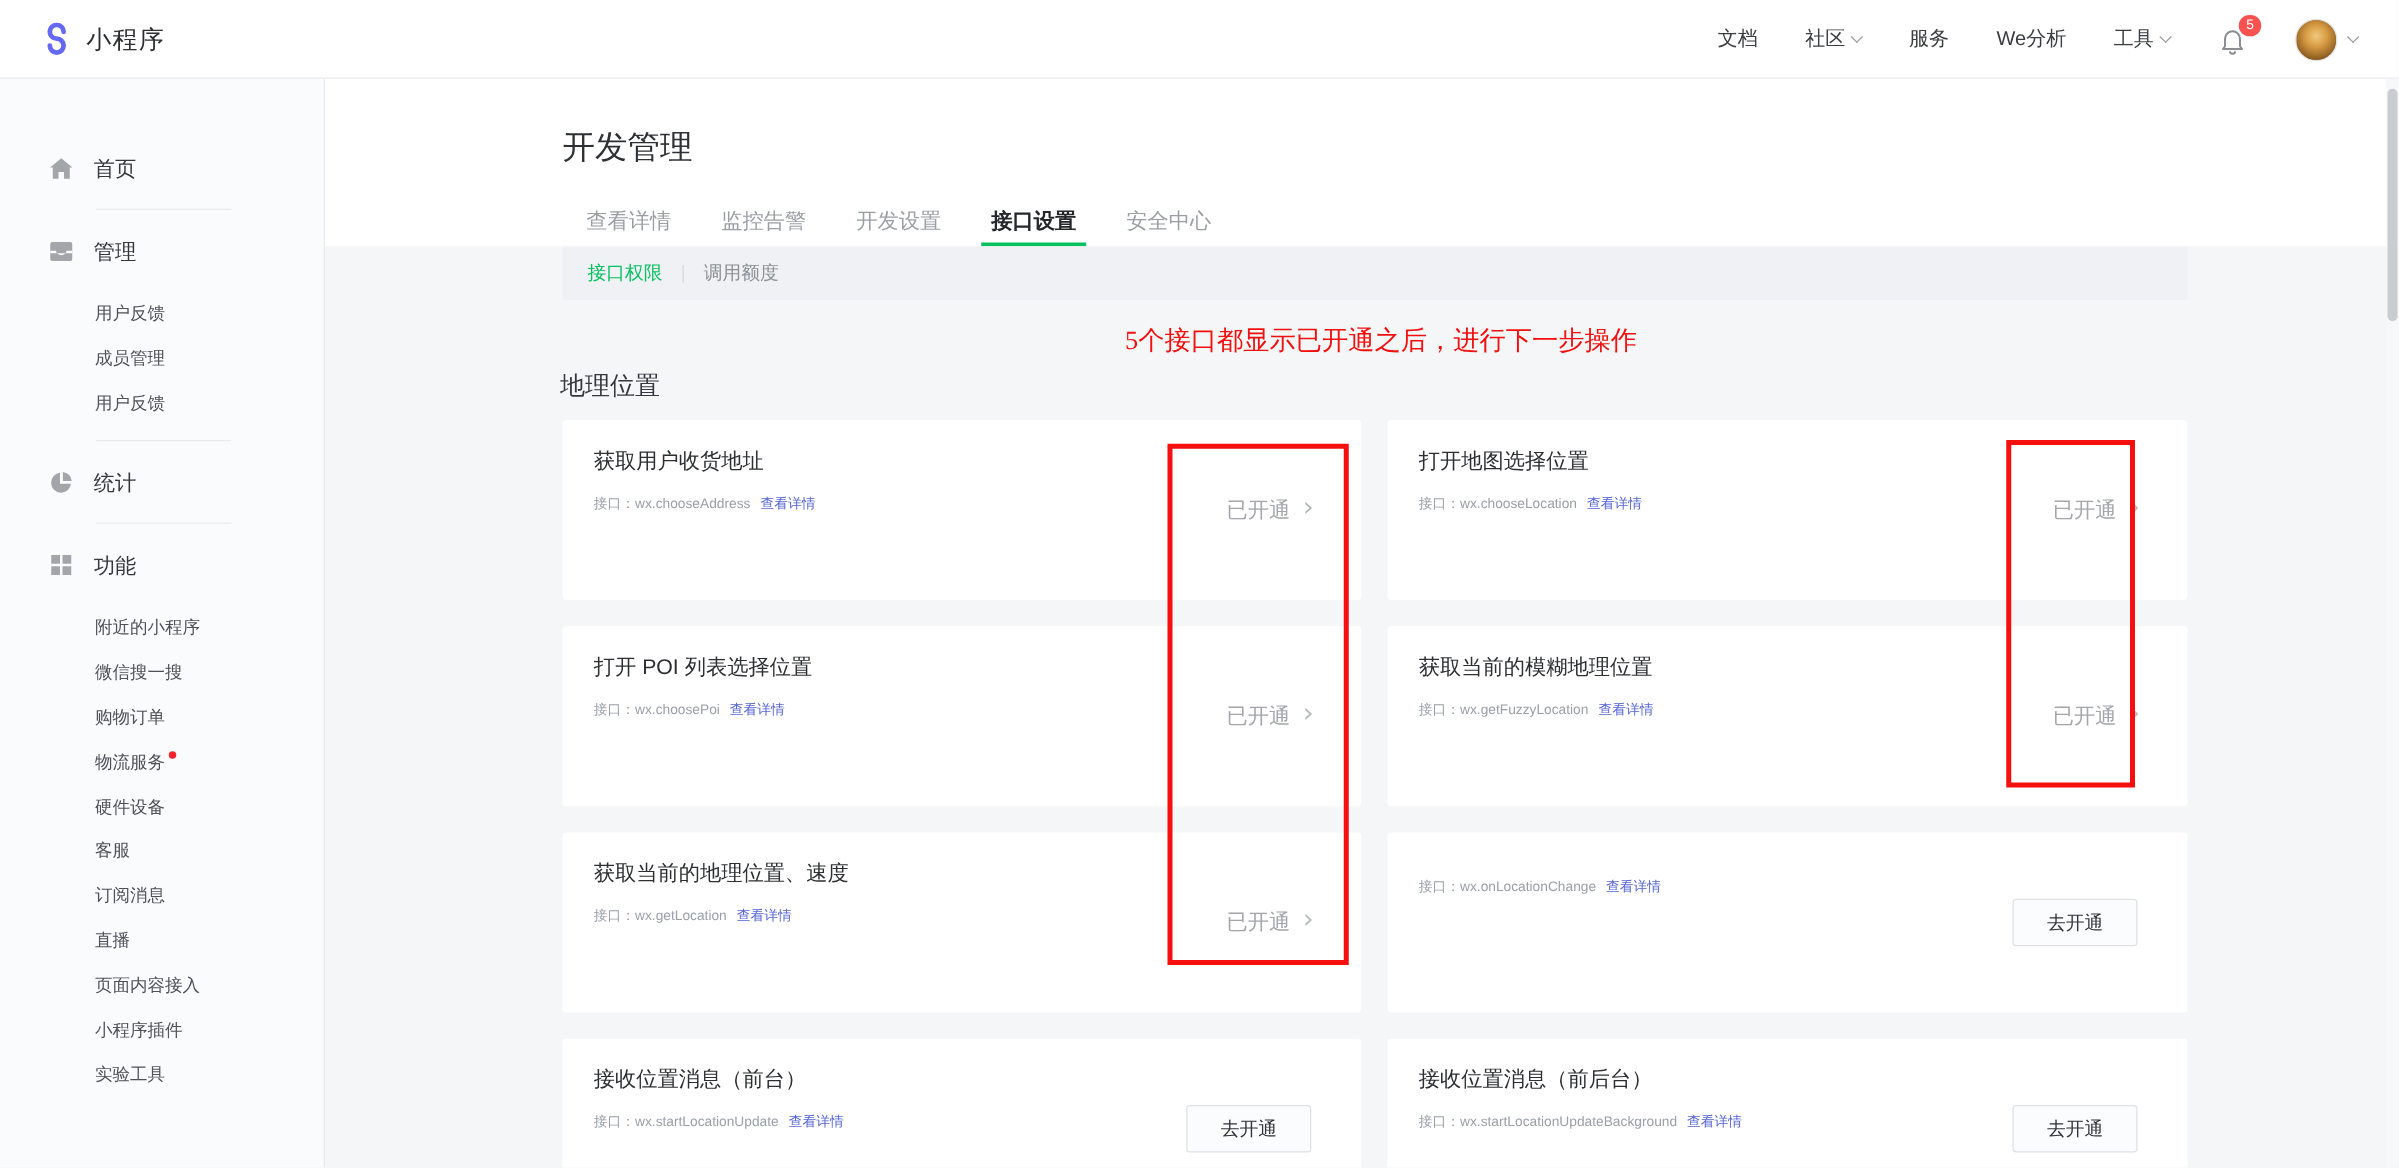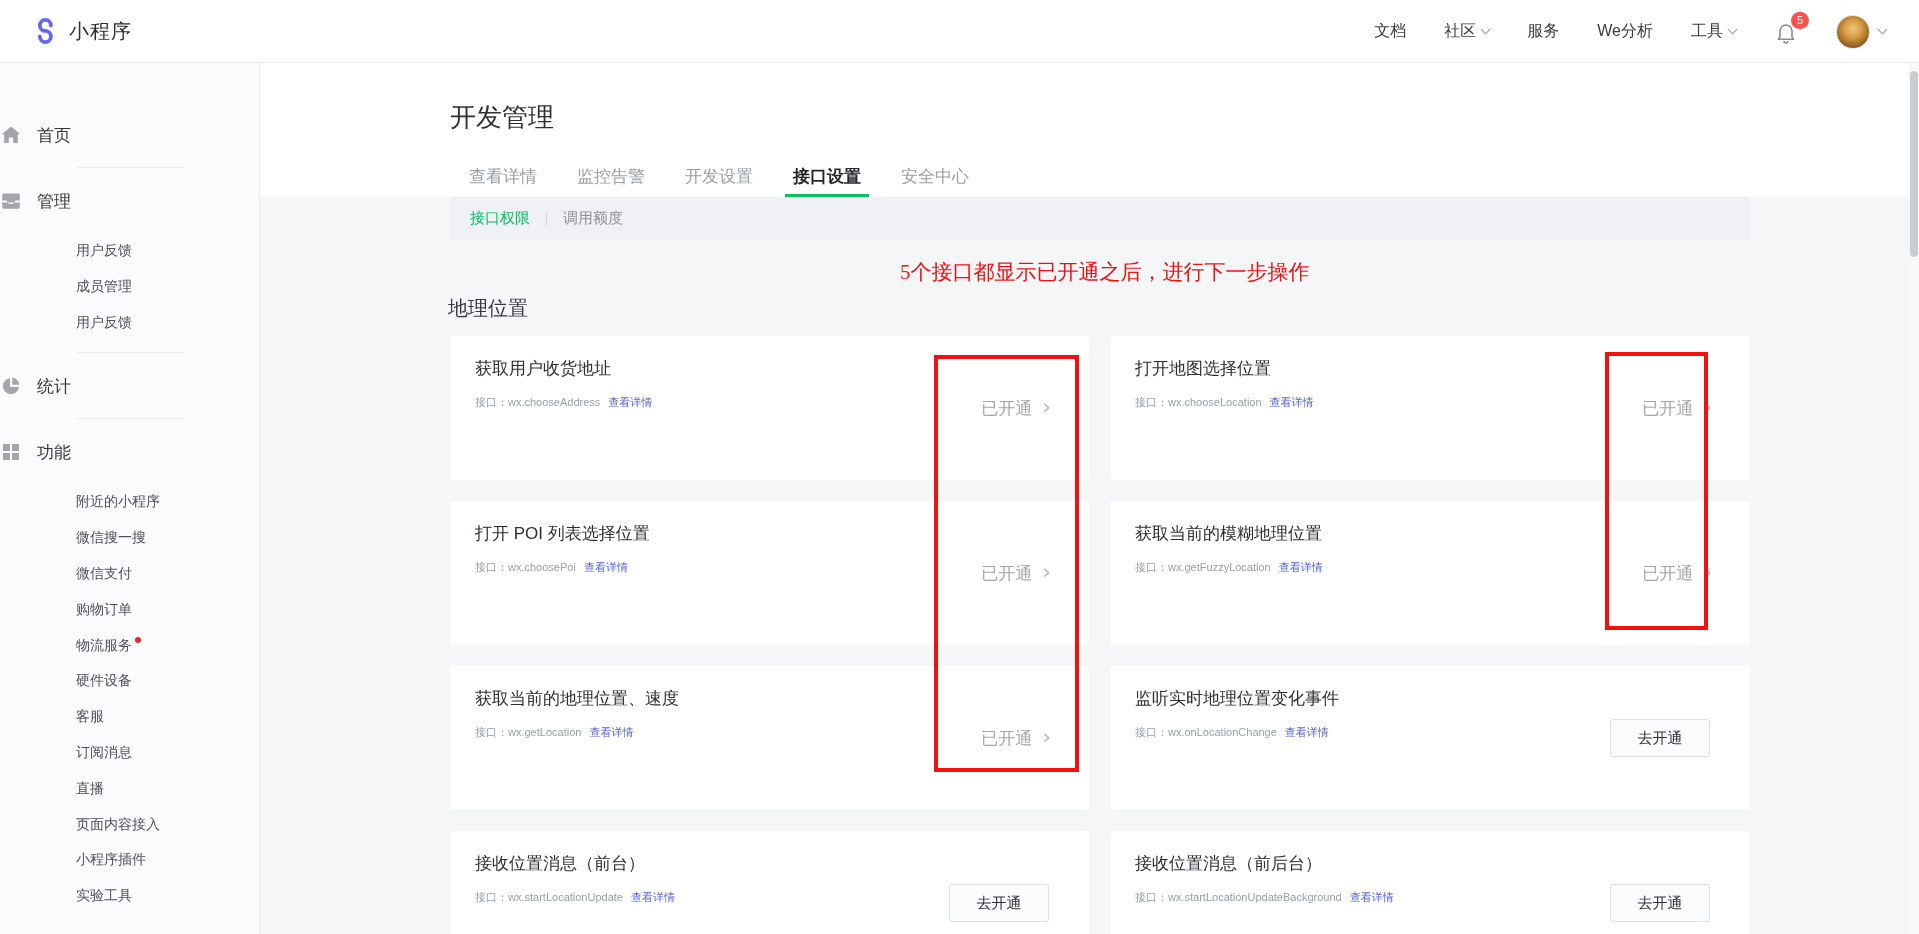--- a/index.html
+++ b/index.html
@@ -19,21 +19,21 @@
   .nav-item { display:flex; align-items:center; gap:6px; font-size:16px; color:#3a3c40; cursor:pointer; white-space:nowrap; }
   .caret { width:7px; height:7px; border-right:1.5px solid #9a9da1; border-bottom:1.5px solid #9a9da1; transform:rotate(45deg); margin-top:-4px; }
   .bell-wrap { position:relative; cursor:pointer; display:flex; }
   .badge { position:absolute; top:-8px; right:-11px; min-width:18px; height:17px; border-radius:9px; background:#fa5151; color:#fff; font-size:11px; display:flex; align-items:center; justify-content:center; padding:0 4px; }
   .avatar-wrap { display:flex; align-items:center; gap:9px; cursor:pointer; }
   .avatar { width:34px; height:34px; border-radius:50%;
     background:radial-gradient(circle at 50% 40%, #f0c97c 0%, #d79b43 35%, #8a5a20 75%, #5d3a12 100%);
     border:1px solid #e2e2e2; }
   
   .sidebar { position:absolute; top:63px; left:0; width:260px; bottom:0; background:#fafbfc; border-right:1px solid #e7e9eb; z-index:2; padding-top:52px; }
-  .side-header { height:40px; display:flex; align-items:center; gap:15px; font-size:17px; color:#35373a; cursor:pointer;font-family:Liberation Serif, serif; }
+  .side-header { height:40px; display:flex; align-items:center; padding-left:38px; gap:15px; font-size:17px; color:#35373a; cursor:pointer;font-family:Liberation Serif, serif; }
   .side-icon { width:22px; height:22px; display:flex; }
   .side-divider { height:1px; background:#e9ebed; margin:12px 0 13px 77px; width:108px; }
   .side-sub { list-style:none; margin-top:12px; }
   .side-sub-item { height:35.8px; display:flex; align-items:flex-start; padding-left:76px; font-size:14px; color:#4e5156; cursor:pointer; line-height:35.8px; }
   .red-dot { width:6px; height:6px; border-radius:50%; background:#f5222d; margin:9px 0 0 3px; flex:none; }
   
   .header-band { position:absolute; left:260px; right:0; top:63px; height:134px; background:#fff; z-index:1; }
   .page-title { position:absolute; left:450px; top:100px; font-size:26px; color:#2e3034; font-weight:500; z-index:3; }
   .tabs { position:absolute; left:469px; top:160px; height:37px; display:flex; gap:40px; z-index:3; }
   .tab { font-size:17px; color:#9b9ea3; line-height:34px; position:relative; cursor:pointer; white-space:nowrap; }
@@ -191,24 +191,20 @@
   <li class="side-sub-item">
     <span class="side-sub-label">附近的小程序</span>
 
   </li>
 
   <li class="side-sub-item">
     <span class="side-sub-label">微信搜一搜</span>
 
   </li>
 
-  <li class="side-sub-item">
-    <span class="side-sub-label">微信支付</span>
-
-  </li>
 
   <li class="side-sub-item">
     <span class="side-sub-label">购物订单</span>
 
   </li>
 
   <li class="side-sub-item">
     <span class="side-sub-label">物流服务</span>
     <span class="red-dot"></span>
   </li>
@@ -332,21 +328,20 @@
       <span class="api-label">接口：</span><span class="api-name">wx.getLocation</span><span class="api-link">查看详情</span>
     </div>
     <div class="card-status">
       <span class="status-text">已开通</span>
       <span class="chevron-right">›</span>
     </div>
 
   </div>
 
   <div class="card">
-    <div class="card-title">监听实时地理位置变化事件</div>
     <div class="card-api">
       <span class="api-label">接口：</span><span class="api-name">wx.onLocationChange</span><span class="api-link">查看详情</span>
     </div>
 
     <div class="activate-btn">去开通</div>
   </div>
 
   <div class="card">
     <div class="card-title">接收位置消息（前台）</div>
     <div class="card-api">

